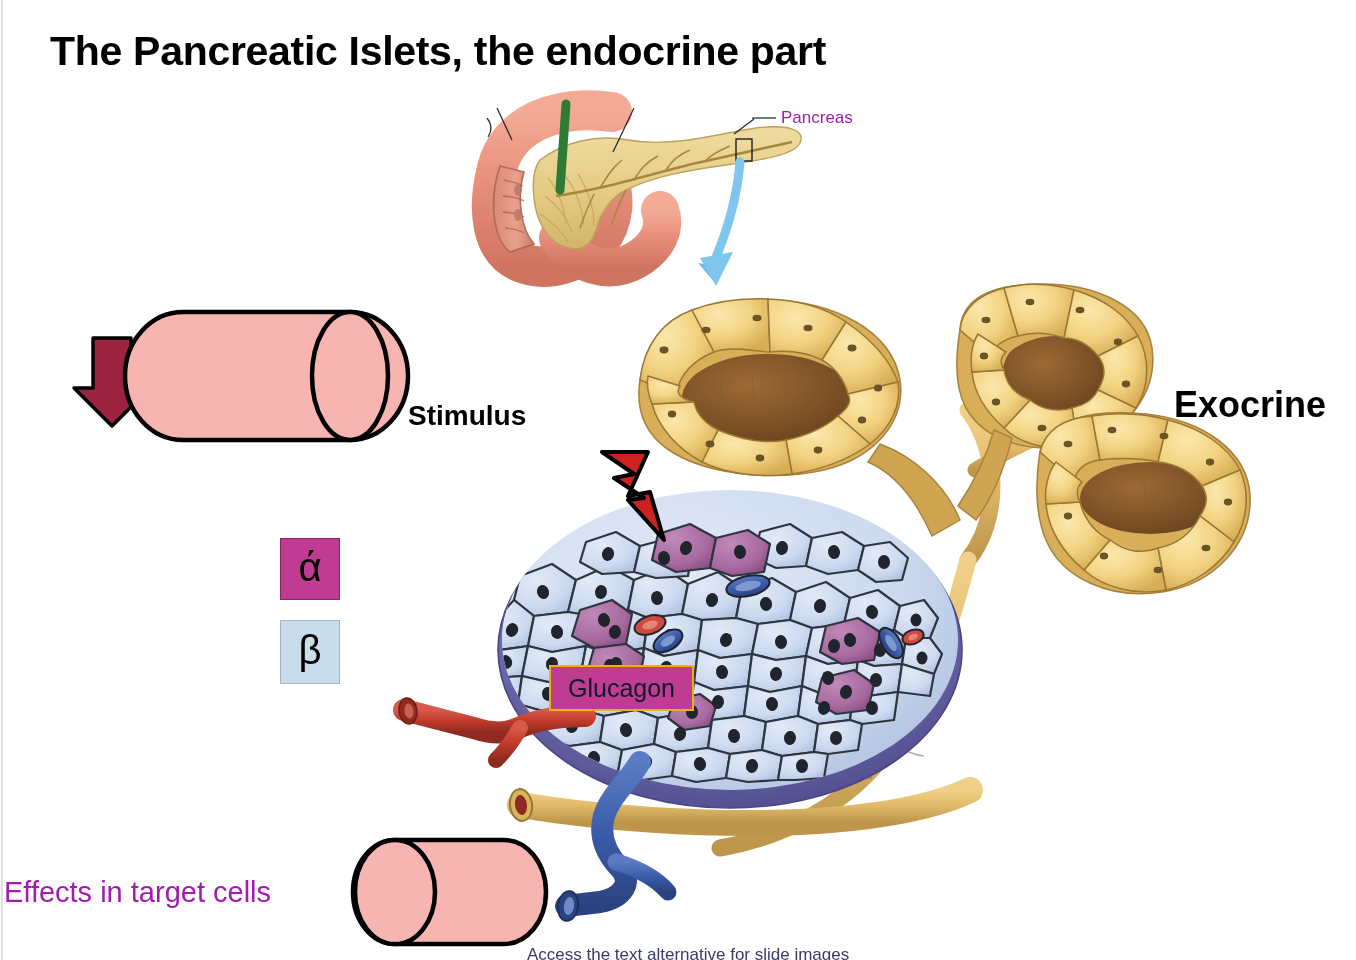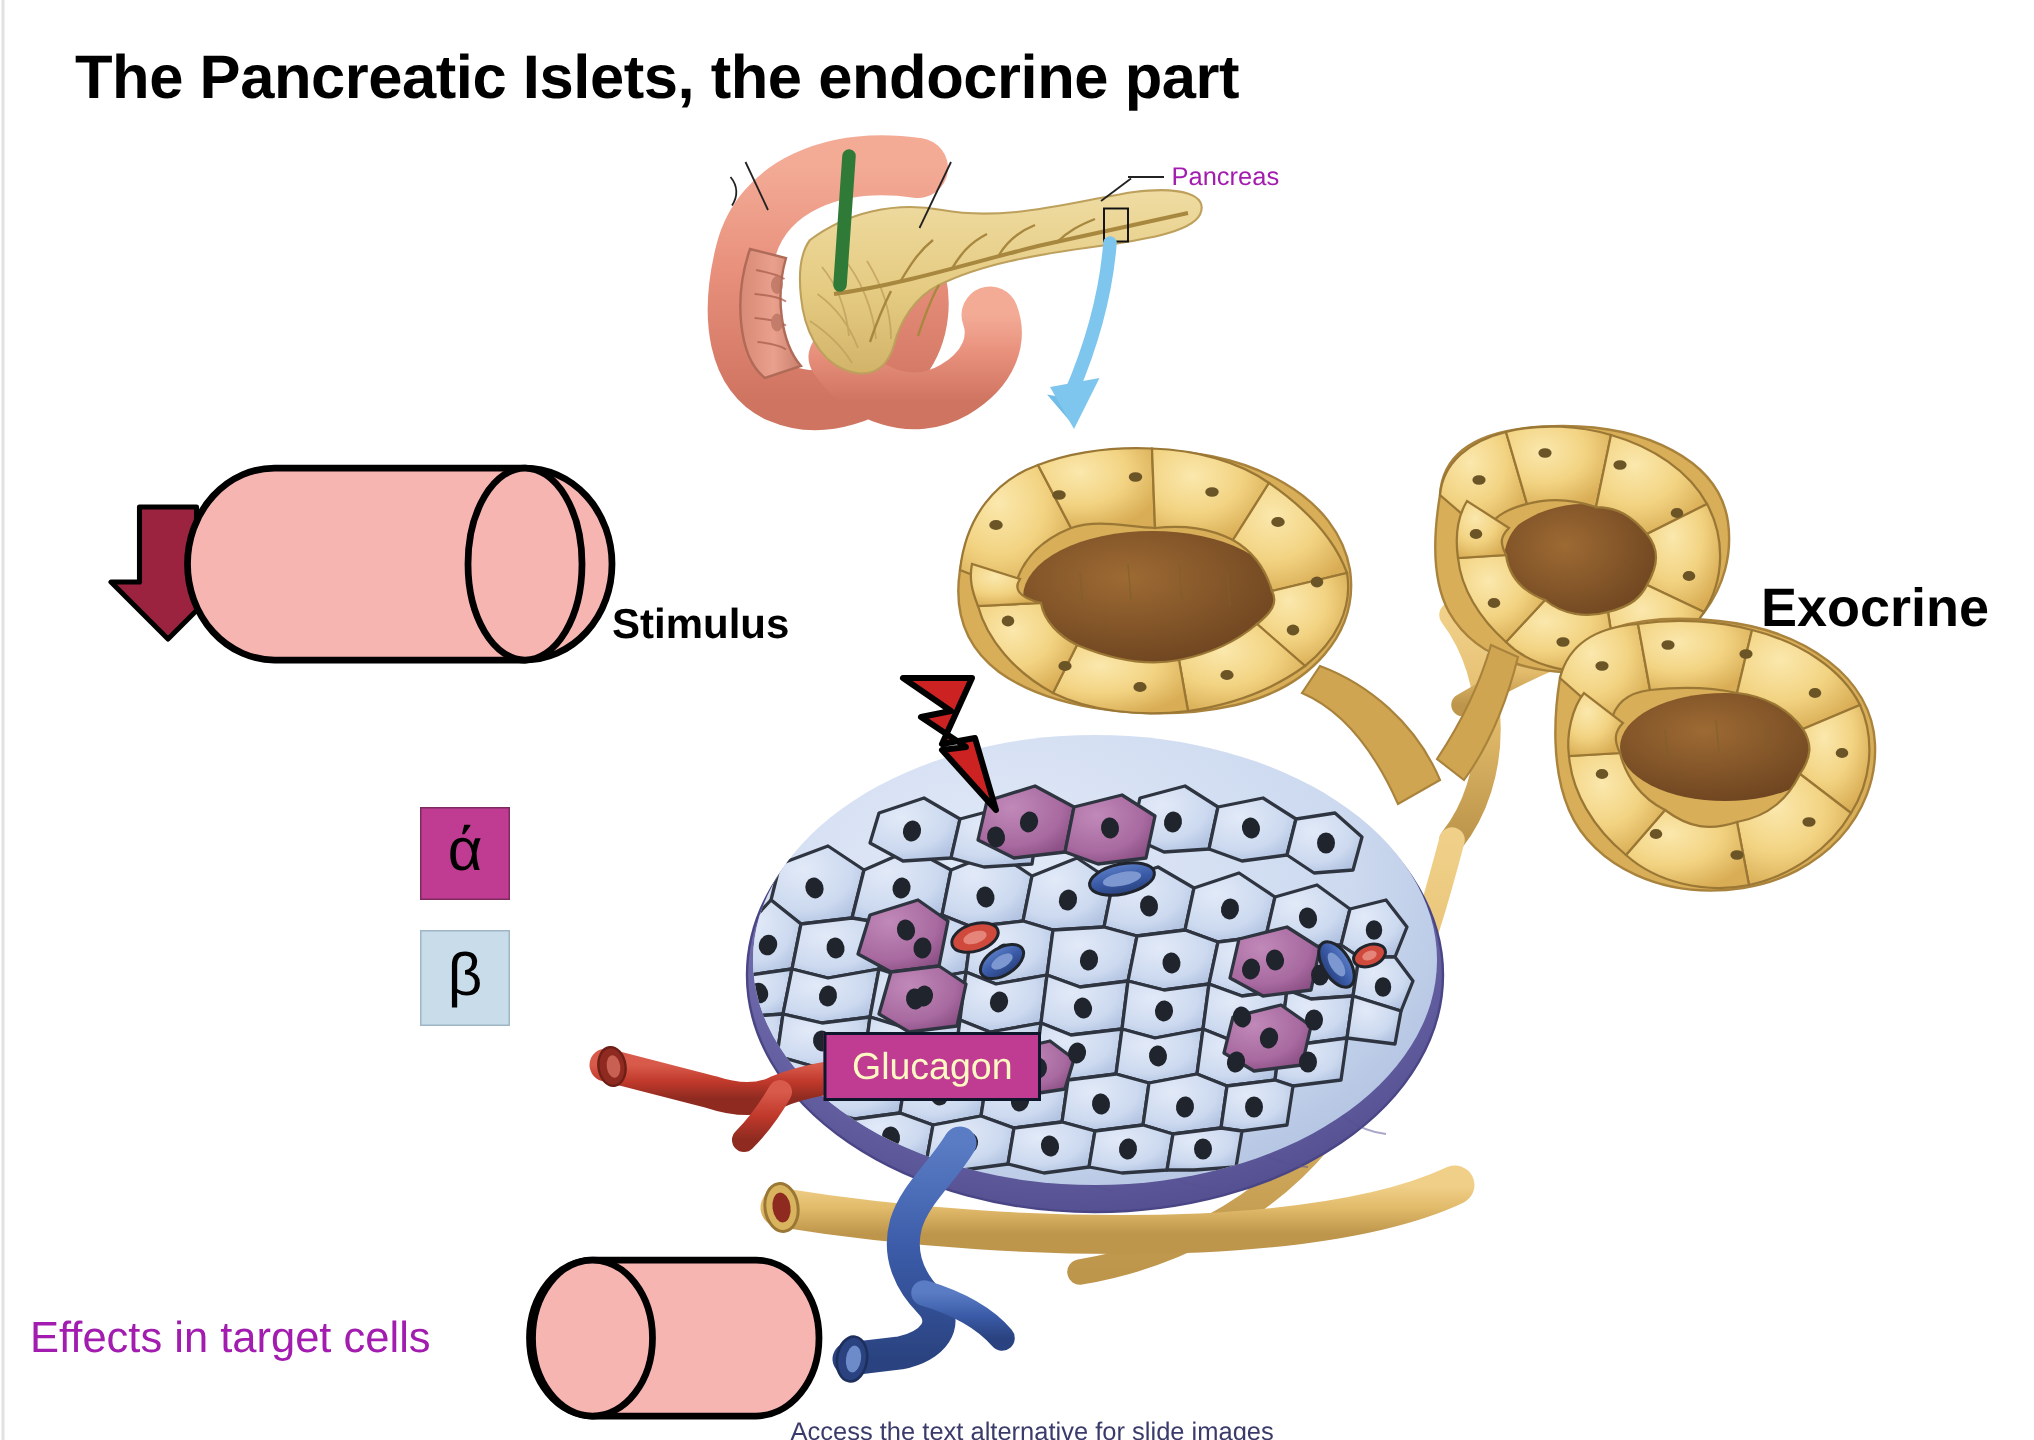--- a/index.html
+++ b/index.html
@@ -24,35 +24,35 @@
 
   
   .lbl-bold{position:absolute;font-weight:bold;color:#000;white-space:nowrap;
             font-family:"Liberation Sans", sans-serif;}
   .lbl-plain{position:absolute;font-weight:normal;color:#a21caf;white-space:nowrap;
             font-family:"Liberation Sans", sans-serif;}
 
   #stimulus-label{left:408px;top:380px;font-size:28px;margin-top:20px;}
   #endocrine-label{left:265px;top:495px;font-size:29px;}
   #exocrine-label{left:1174px;top:384px;font-size:36px;}
-  #effects-label{left:4px;top:876px;font-size:29px;margin-left:16px;}
+  #effects-label{left:4px;top:876px;font-size:29px;}
 
   
   .swatch{position:absolute;display:flex;align-items:center;justify-content:center;
           font-size:40px;color:#000;line-height:1;font-family:"Liberation Sans", sans-serif;}
   #alpha-swatch{left:280px;top:538px;width:58px;height:60px;background:#bf3c92;border:1px solid #7d2a61;}
   #beta-swatch {left:280px;top:620px;width:58px;height:62px;background:#c9dcea;border:1px solid #9fb6c6;}
   .swatch span{display:block;transform:translateY(-2px);}
 
   
   #glucagon-box{
-    position:absolute;left:549px;top:688px;width:141px;height:42px;
-    background:#bf3c92;border:2px solid #0f172a;
+    position:absolute;left:549px;top:665px;width:141px;height:42px;
+    background:#bf3c92;border:2px solid #eab308;
     display:flex;align-items:center;justify-content:center;
-    font-size:25px;color:#fef9c3;font-family:"Liberation Sans", sans-serif;
+    font-size:25px;color:#0f172a;font-family:"Liberation Sans", sans-serif;
   }
 
   
   #alt-text{
     position:absolute;left:527px;top:945px;font-size:17px;color:#3b3b6b;
     white-space:nowrap;font-family:"Liberation Sans", sans-serif;
   }
 
   
   .art{position:absolute;left:0;top:0;width:1356px;height:960px;pointer-events:none;}

